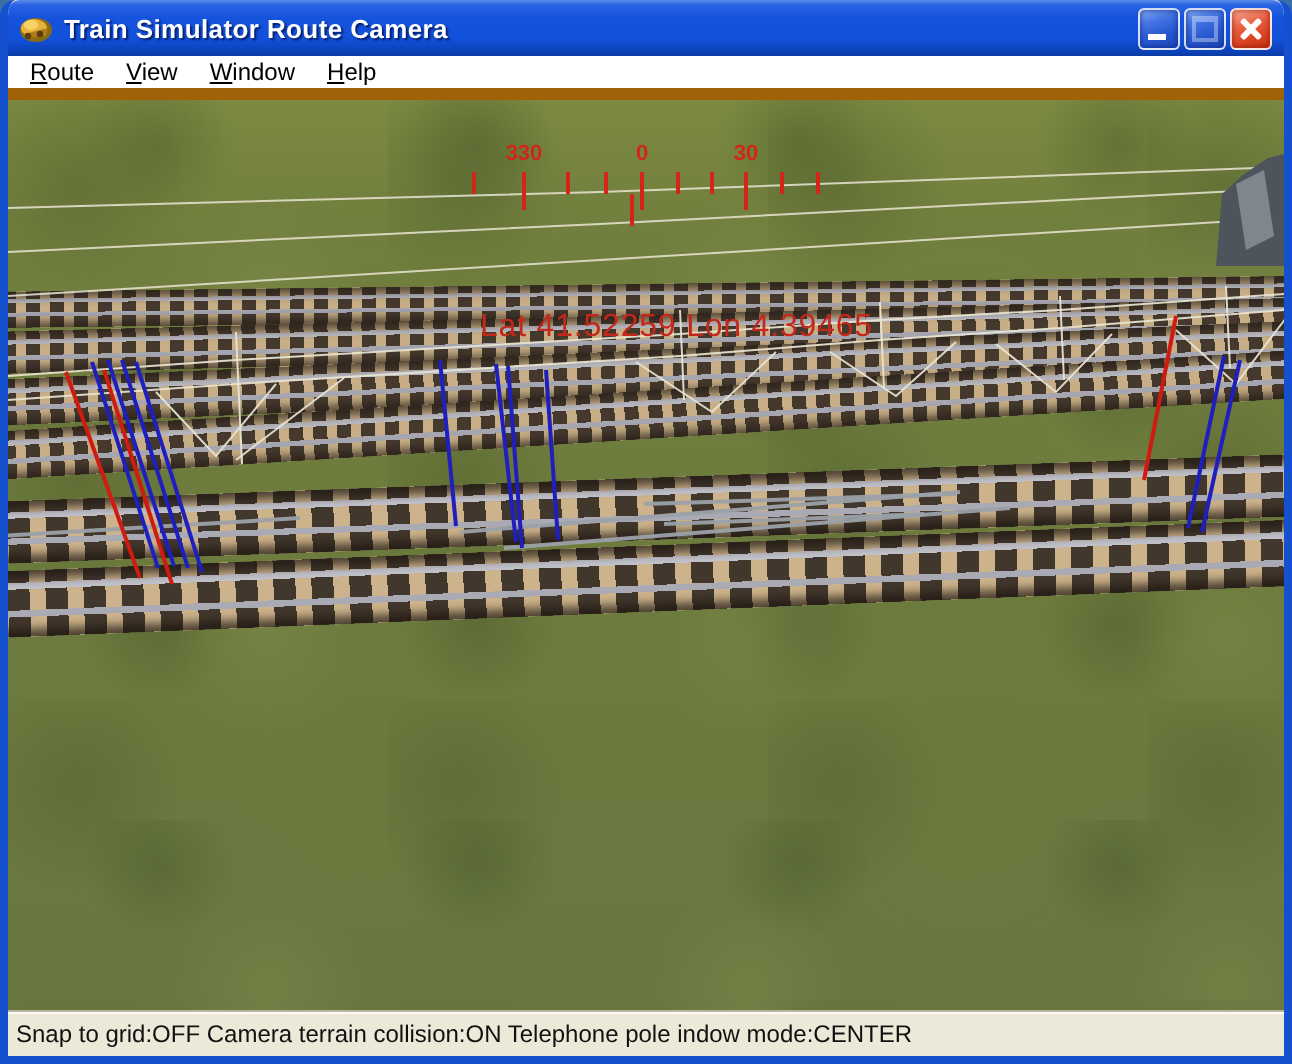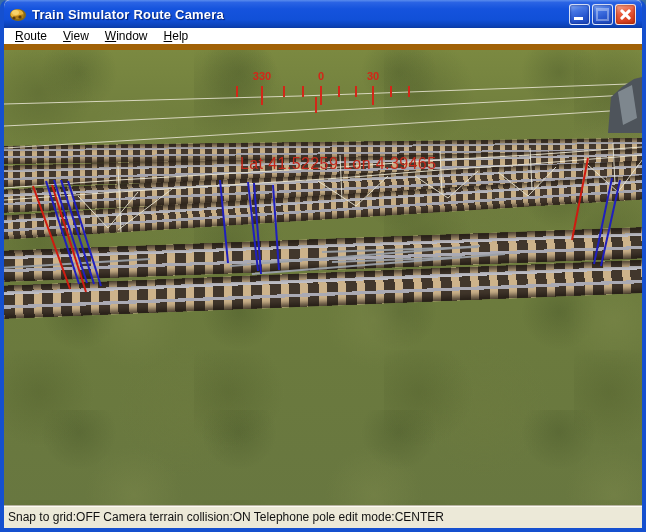--- a/index.html
+++ b/index.html
@@ -151,16 +151,16 @@
         <line x1="409" y1="86" x2="409" y2="97" stroke="#d22718" stroke-width="2"></line>
         <line x1="316" y1="97" x2="316" y2="113" stroke="#d22718" stroke-width="2"></line>
         <text x="262" y="80" text-anchor="middle" fill="#d22718" font-size="11" font-weight="bold">330</text>
         <text x="321" y="80" text-anchor="middle" fill="#d22718" font-size="11" font-weight="bold">0</text>
         <text x="373" y="80" text-anchor="middle" fill="#d22718" font-size="11" font-weight="bold">30</text>
       </svg>
     <div class="latlon">Lat 41.52259 Lon 4.39465</div>
   </div>
 
   <div class="statusbar">
-    <span>Snap to grid:OFF Camera terrain collision:ON Telephone pole edit mode:CENTER</span>
+    <span>Snap to grid:OFF Camera terrain collision:ON Telephone pole indow mode:CENTER</span>
   </div>
 
 </div>
 
 </body></html>

